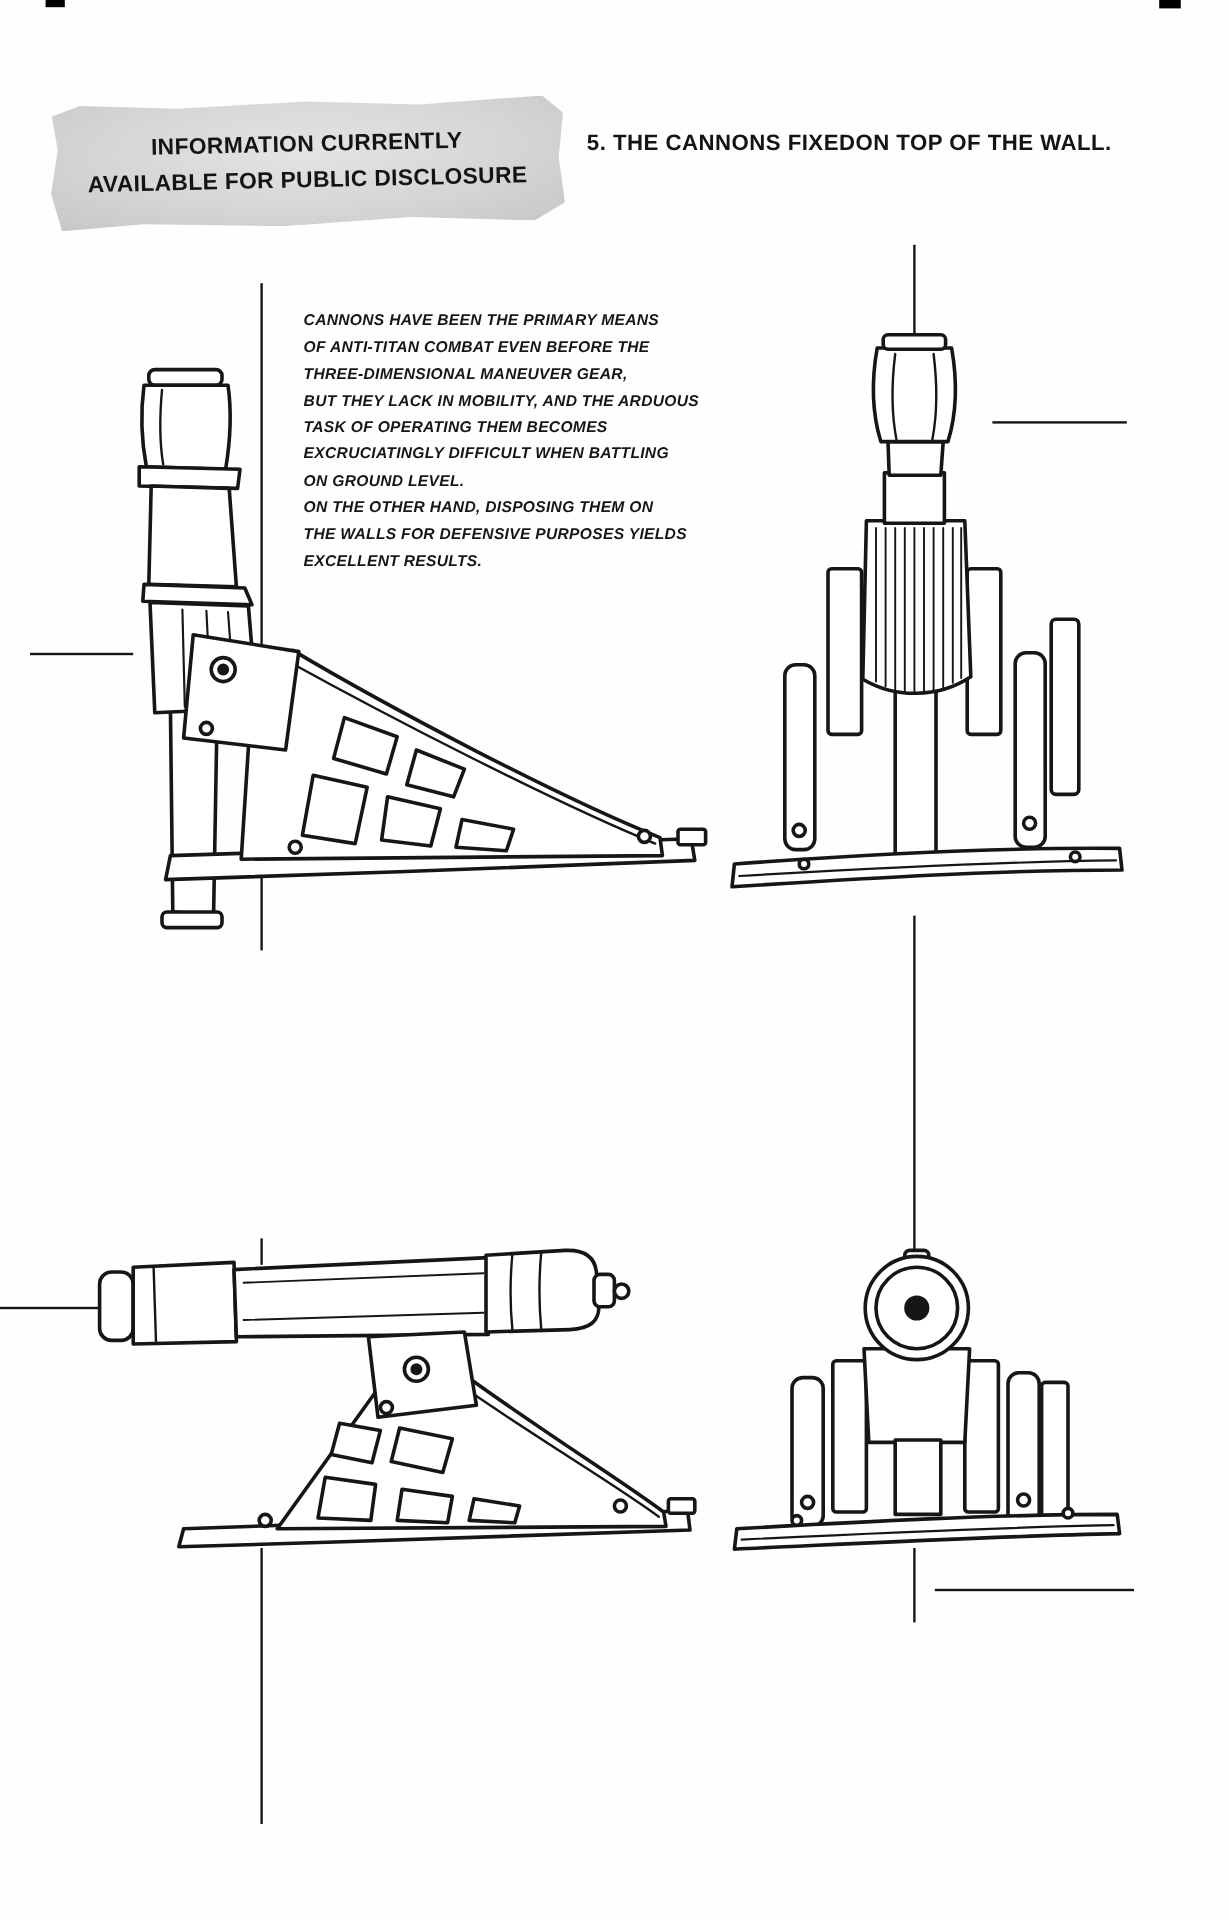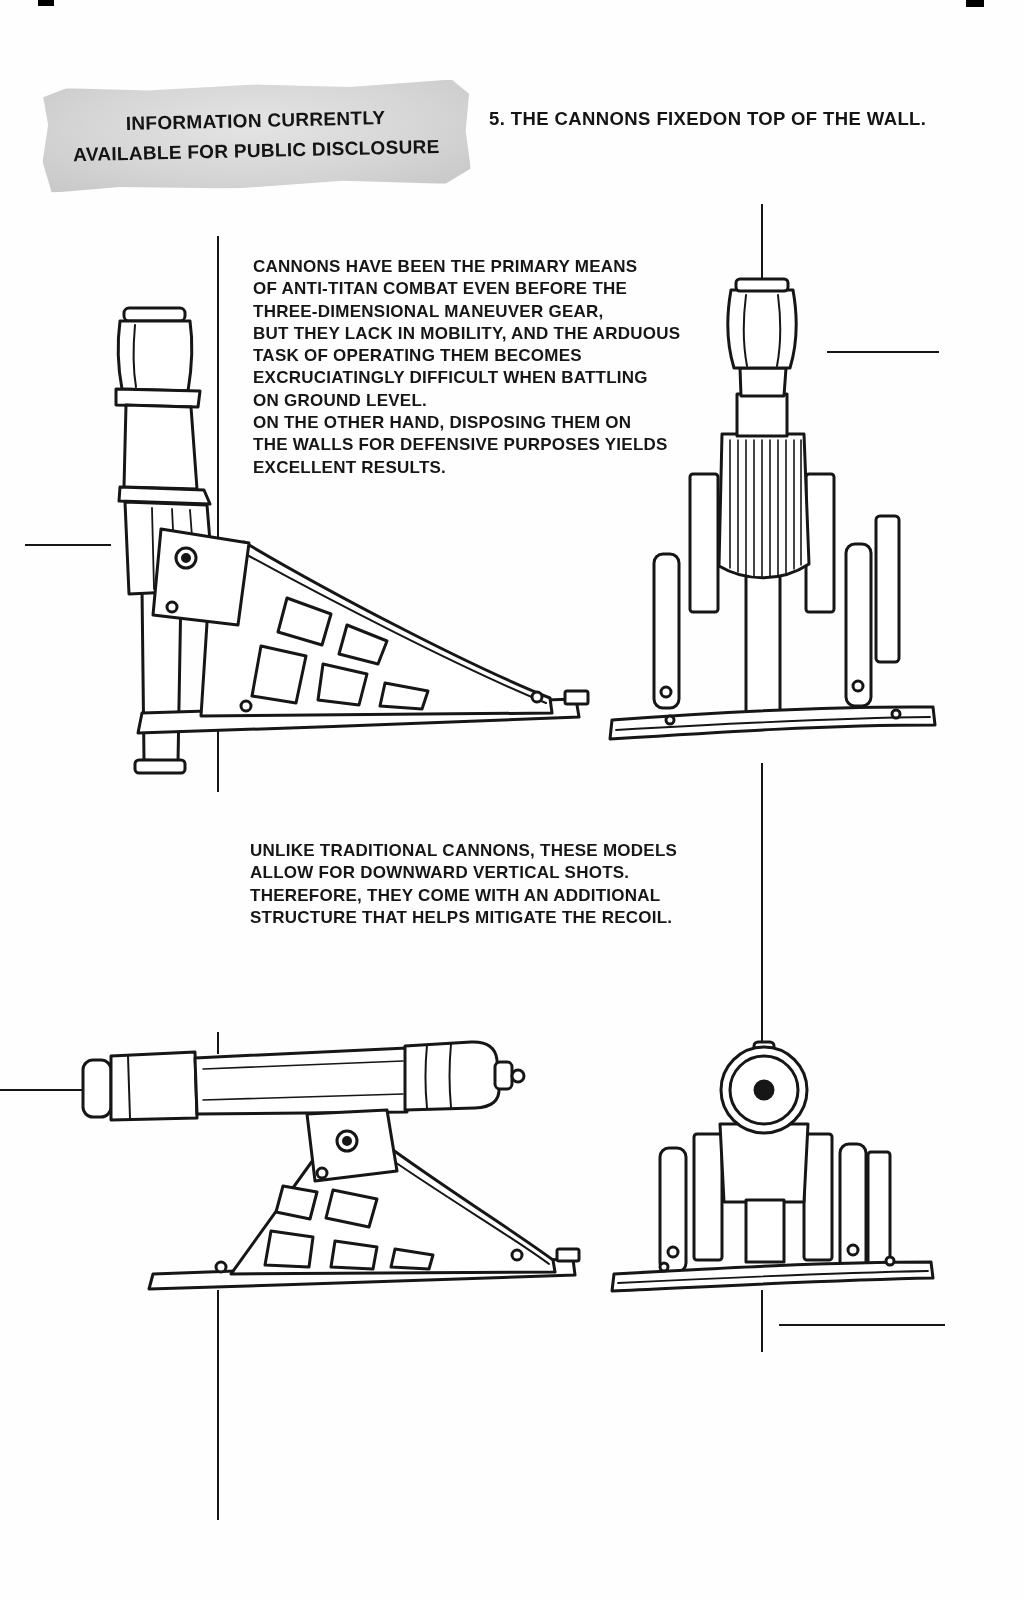--- a/index.html
+++ b/index.html
@@ -18,22 +18,22 @@
   }
   .disclosure-text{
     font-weight:bold;font-size:19px;line-height:30px;text-align:center;
     white-space:pre-line;letter-spacing:.3px;color:#141414;
   }
   .section-title{
     position:absolute;left:489px;top:108px;width:510px;
     font-weight:bold;font-size:18.5px;letter-spacing:.4px;color:#141414;
   }
   .para{
-    position:absolute;margin:0;font-weight:bold;font-size:17px;line-height:22.3px;
-    letter-spacing:.25px;white-space:pre-line;color:#161616;
+    position:absolute;margin:0;font-weight:bold;font-size:13px;line-height:22.3px;
+    letter-spacing:.25px;white-space:pre-line;color:#161616;font-style:italic;
   }
   .fig{position:absolute;}
 </style>
 </head>
 <body>
 
 <div class="page">
 
   <div class="print-mark" style="left:38px;top:0;width:16px;height:6px;"></div>
   <div class="print-mark" style="left:966px;top:0;width:18px;height:7px;"></div>
@@ -59,24 +59,20 @@
   <p class="para" style="left:253px;top:256px;">CANNONS HAVE BEEN THE PRIMARY MEANS
 OF ANTI-TITAN COMBAT EVEN BEFORE THE
 THREE-DIMENSIONAL MANEUVER GEAR,
 BUT THEY LACK IN MOBILITY, AND THE ARDUOUS
 TASK OF OPERATING THEM BECOMES
 EXCRUCIATINGLY DIFFICULT WHEN BATTLING
 ON GROUND LEVEL.
 ON THE OTHER HAND, DISPOSING THEM ON
 THE WALLS FOR DEFENSIVE PURPOSES YIELDS
 EXCELLENT RESULTS.</p>
-  <p class="para" style="left:250px;top:840px;">UNLIKE TRADITIONAL CANNONS, THESE MODELS
-ALLOW FOR DOWNWARD VERTICAL SHOTS.
-THEREFORE, THEY COME WITH AN ADDITIONAL
-STRUCTURE THAT HELPS MITIGATE THE RECOIL.</p>
 
   <svg class="fig" style="left:25px;top:292px;" width="565" height="505" viewBox="0 0 565 505" xmlns="http://www.w3.org/2000/svg">
     <g stroke="#161616" stroke-width="3" fill="#ffffff" stroke-linecap="round" stroke-linejoin="round">
       <path d="M117,296 L156,298 L153,470 L119,468 Z"></path>
       <rect x="110" y="468" width="50" height="13" rx="4"></rect>
       <path d="M117,421 C250,417 430,411 551,407 L554,425 C430,430 250,437 113,441 Z"></path>
       <rect x="540" y="399" width="23" height="13" rx="2"></rect>
       <path d="M196,262 L219,250 C300,298 440,372 525,406 L527,421 L176,424 L184,300 Z"></path>
       <path d="M215,259 C300,306 438,377 521,411" fill="none" stroke-width="2"></path>
       <path d="M262,306 L306,322 L297,353 L253,340 Z"></path>

